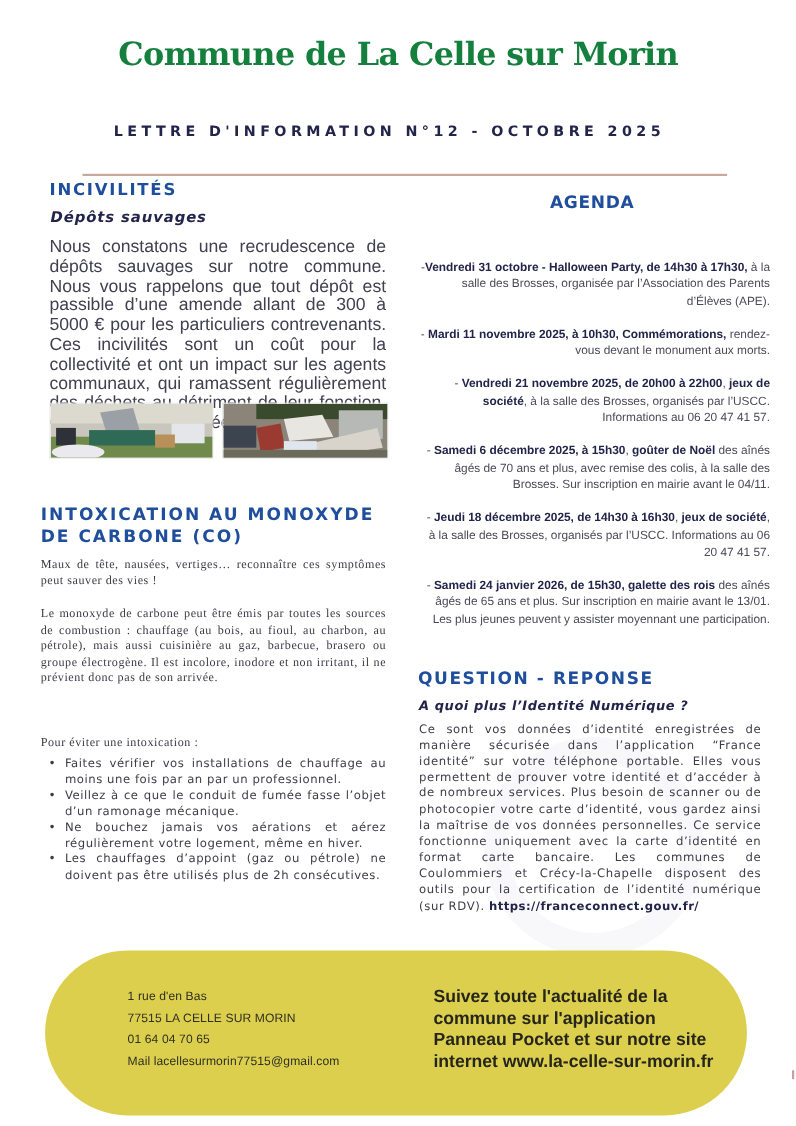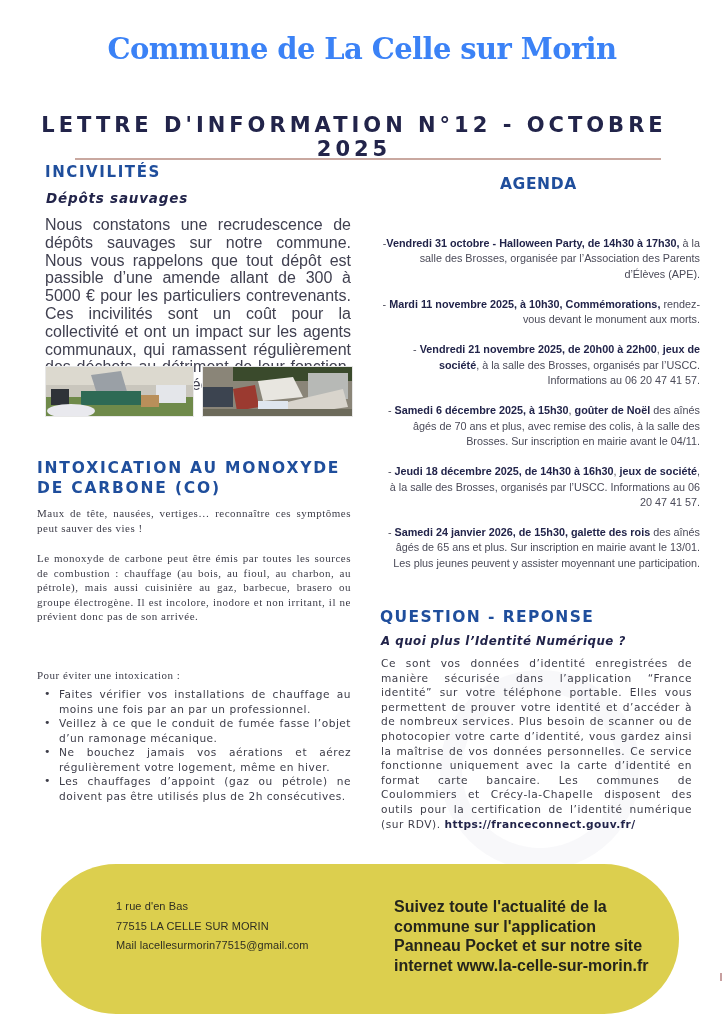--- a/index.html
+++ b/index.html
@@ -2,25 +2,25 @@
 <html><head>
 <meta charset="utf-8">
 <style>
   * { box-sizing: border-box; margin: 0; padding: 0; }
   html, body { width: 724px; height: 1024px; background: #ffffff; overflow: hidden; }
   body { position: relative; font-family: "Liberation Sans", sans-serif; color: #3b3b4a; }
 
   .title {
     position: absolute; left: 0; top: 32px; width: 724px; text-align: center;
     font-family: "DejaVu Serif", serif; font-weight: bold; font-size: 29px;
-    color: #3b82f6; letter-spacing: -0.6px;
+    color: #15803d; letter-spacing: -0.6px;
   }
   .subtitle {
     position: absolute; left: 0; top: 113px; width: 708px; text-align: center;
-    font-family: "DejaVu Sans", sans-serif; font-weight: bold; font-size: 21px;
+    font-family: "DejaVu Sans", sans-serif; font-weight: bold; font-size: 13px;
     color: #22244a; letter-spacing: 4px;
   }
   .rule {
     position: absolute; left: 75px; top: 158px; width: 586px; height: 1.5px;
     background: #c9a8a0;
   }
 
   
   .h-section {
     position: absolute; font-family: "DejaVu Sans", sans-serif; font-weight: bold;
@@ -163,16 +163,17 @@
 
 <div class="watermark"></div>
 <h2 class="h-section h-qr">QUESTION - REPONSE</h2>
 <h3 class="h-sub h-qr-sub">A quoi plus l’Identité Numérique ?</h3>
 <p class="para-qr"><span>Ce sont vos données d’identité enregistrées de manière sécurisée dans l’application “France identité” sur votre téléphone portable. Elles vous permettent de prouver votre identité et d’accéder à de nombreux services. Plus besoin de scanner ou de photocopier votre carte d’identité, vous gardez ainsi la maîtrise de vos données personnelles. Ce service fonctionne uniquement avec la carte d’identité en format carte bancaire. Les communes de Coulommiers et Crécy-la-Chapelle disposent des outils pour la certification de l’identité numérique (sur RDV). </span><a>https://franceconnect.gouv.fr/</a></p>
 
 <div class="footer-pill"></div>
 <div class="footer-left">
   <div>1 rue d'en Bas</div>
   <div>77515 LA CELLE SUR MORIN</div>
+  <div>01 64 04 70 65</div>
   <div>Mail lacellesurmorin77515@gmail.com</div>
 </div>
 <div class="footer-right">Suivez toute l'actualité de la commune sur l'application Panneau Pocket et sur notre site internet www.la-celle-sur-morin.fr</div>
 <div class="edge-mark"></div>
 
 </body></html>

